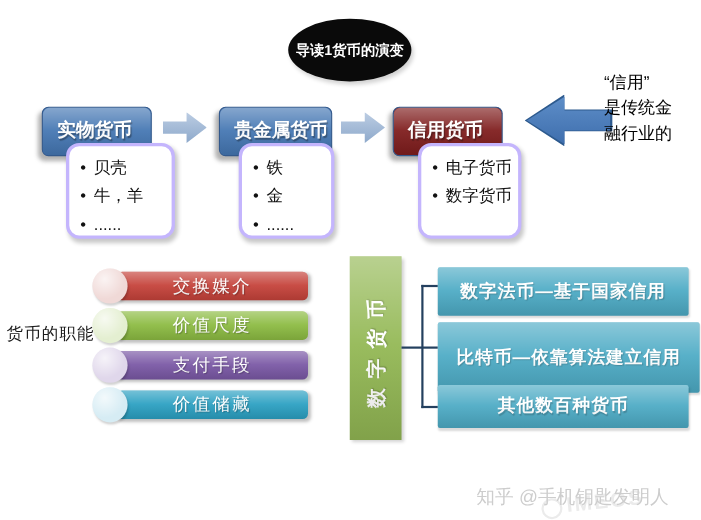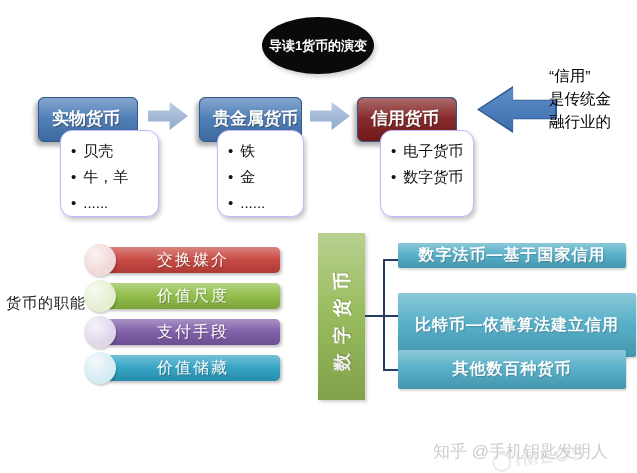--- a/index.html
+++ b/index.html
@@ -21,21 +21,21 @@
     color:#fff; font-size:17px; font-weight:600; box-sizing:border-box;
     padding:9px 0 0 13px; box-shadow:-3px 4px 4px rgba(60,60,60,.40);
     text-shadow:1px 1px 1px rgba(0,0,0,.35);
   }
   .gloss::after {
     content:""; position:absolute; inset:0; border-radius:inherit; pointer-events:none;
     background:linear-gradient(180deg, rgba(255,255,255,.35), rgba(255,255,255,.06) 48%, rgba(0,0,0,.12));
   }
   .stage-list {
     position:absolute; top:130px; height:87px; background:#fff;
-    border:1px solid #c4b5fd; border-radius:12px; box-sizing:border-box;
+    border:3px solid #c4b5fd; border-radius:12px; box-sizing:border-box;
     padding:7px 4px 0 10px; box-shadow:2px 3px 4px rgba(0,0,0,.22); z-index:3;
     font-size:15px; color:#111;
   }
   .stage-list .li { line-height:26px; white-space:nowrap; }
   .stage-list .li::before { content:"•"; margin-right:7px; font-size:15px; }
   .flow-arrow {
     position:absolute; top:102px; width:40px; height:28px;
     background:linear-gradient(180deg,#bccde3,#8ea9cb);
     clip-path:polygon(0 30%, 54% 30%, 54% 0, 100% 50%, 54% 100%, 54% 70%, 0 70%);
   }
@@ -162,21 +162,21 @@
 
   <div class="vbar gloss" style="background: rgb(147, 184, 84);">
     <div class="vbar-text">数字货币</div>
   </div>
 
   <div class="line" style="left:365px; top:315px; width:33px; height:2px;"></div>
   <div class="line" style="left:383px; top:259px; width:2px;  height:112px;"></div>
   <div class="line" style="left:383px; top:259px; width:15px; height:2px;"></div>
   <div class="line" style="left:383px; top:369px; width:15px; height:2px;"></div>
 
-  <div class="branch-box gloss" style="top: 243px; width: 228px; height: 25px; background: rgb(77, 171, 197);">数字法币—基于国家信用</div>
+  <div class="branch-box gloss" style="top: 243px; width: 228px; height: 44px; background: rgb(77, 171, 197);">数字法币—基于国家信用</div>
   <div class="branch-box gloss" style="top: 293px; width: 238px; height: 64px; background: rgb(77, 171, 197);">比特币—依靠算法建立信用</div>
   <div class="branch-box gloss" style="top: 350px; width: 228px; height: 39px; background: rgb(77, 171, 197);">其他数百种货币</div>
 
   <div class="wm-ghost">
     <span class="circ"></span>
     <span>IMEOS</span>
   </div>
   <div class="wm">知乎 @手机钥匙发明人</div>
 
 </div>

